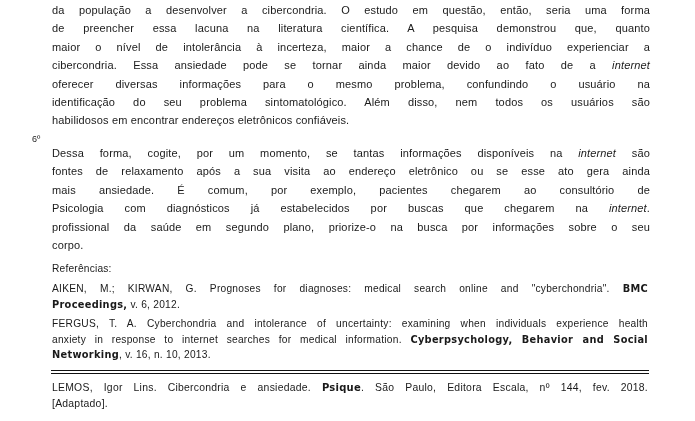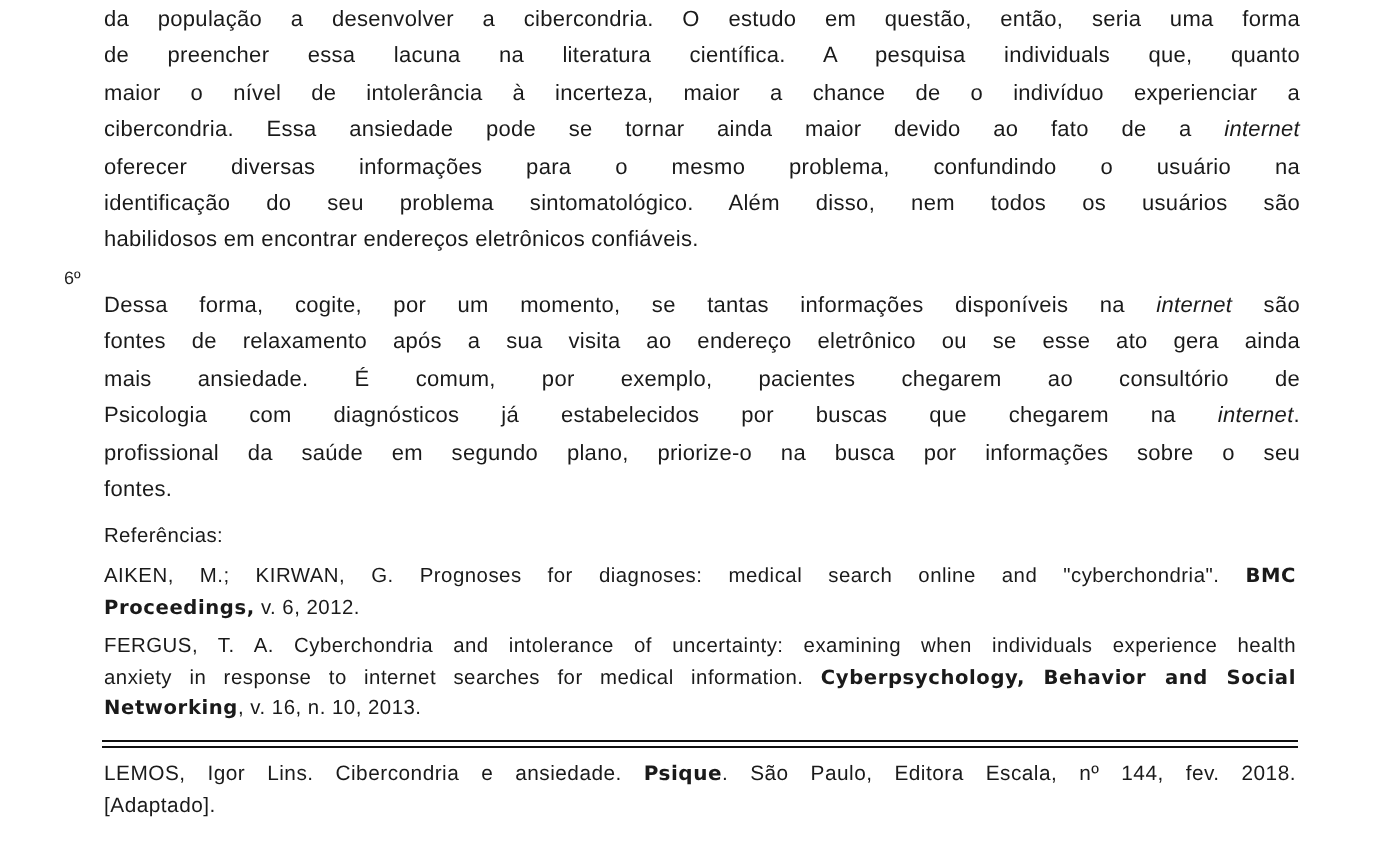--- a/index.html
+++ b/index.html
@@ -23,36 +23,36 @@
   .source .ln.last { text-align-last: left; }
   .source b { font-family: "DejaVu Sans", sans-serif; font-weight: bold; font-size: 10px; }
 </style>
 </head>
 <body>
 
 <div class="page">
 
   <div class="para" style="top:1px;">
     <span class="ln"><span>da população a desenvolver a cibercondria. O estudo em questão, então, seria uma forma</span></span>
-    <span class="ln"><span>de preencher essa lacuna na literatura científica. A pesquisa individuals que, quanto</span></span>
+    <span class="ln"><span>de preencher essa lacuna na literatura científica. A pesquisa demonstrou que, quanto</span></span>
     <span class="ln"><span>maior o nível de intolerância à incerteza, maior a chance de o indivíduo experienciar a</span></span>
     <span class="ln"><span>cibercondria. Essa ansiedade pode se tornar ainda maior devido ao fato de a </span><i>internet</i></span>
     <span class="ln"><span>oferecer diversas informações para o mesmo problema, confundindo o usuário na</span></span>
     <span class="ln"><span>identificação do seu problema sintomatológico. Além disso, nem todos os usuários são</span></span>
     <span class="ln last"><span>habilidosos em encontrar endereços eletrônicos confiáveis.</span></span>
   </div>
 
   <span class="para-num" style="top:134px;">6º</span>
   <div class="para" style="top:144px;">
     <span class="ln"><span>Dessa forma, cogite, por um momento, se tantas informações disponíveis na </span><i>internet</i><span> são</span></span>
     <span class="ln"><span>fontes de relaxamento após a sua visita ao endereço eletrônico ou se esse ato gera ainda</span></span>
     <span class="ln"><span>mais ansiedade. É comum, por exemplo, pacientes chegarem ao consultório de</span></span>
     <span class="ln"><span>Psicologia com diagnósticos já estabelecidos por buscas que chegarem na </span><i>internet</i><span>.</span></span>
     <span class="ln"><span>profissional da saúde em segundo plano, priorize-o na busca por informações sobre o seu</span></span>
-    <span class="ln last"><span>fontes.</span></span>
+    <span class="ln last"><span>corpo.</span></span>
   </div>
 
   <div class="refs-label">Referências:</div>
 
   <div class="ref" style="top:281px;">
     <span class="ln"><span>AIKEN, M.; KIRWAN, G. Prognoses for diagnoses: medical search online and "cyberchondria". </span><b>BMC</b></span>
     <span class="ln last"><b>Proceedings,</b><span> v. 6, 2012.</span></span>
   </div>
 
   <div class="ref" style="top:316px;">

